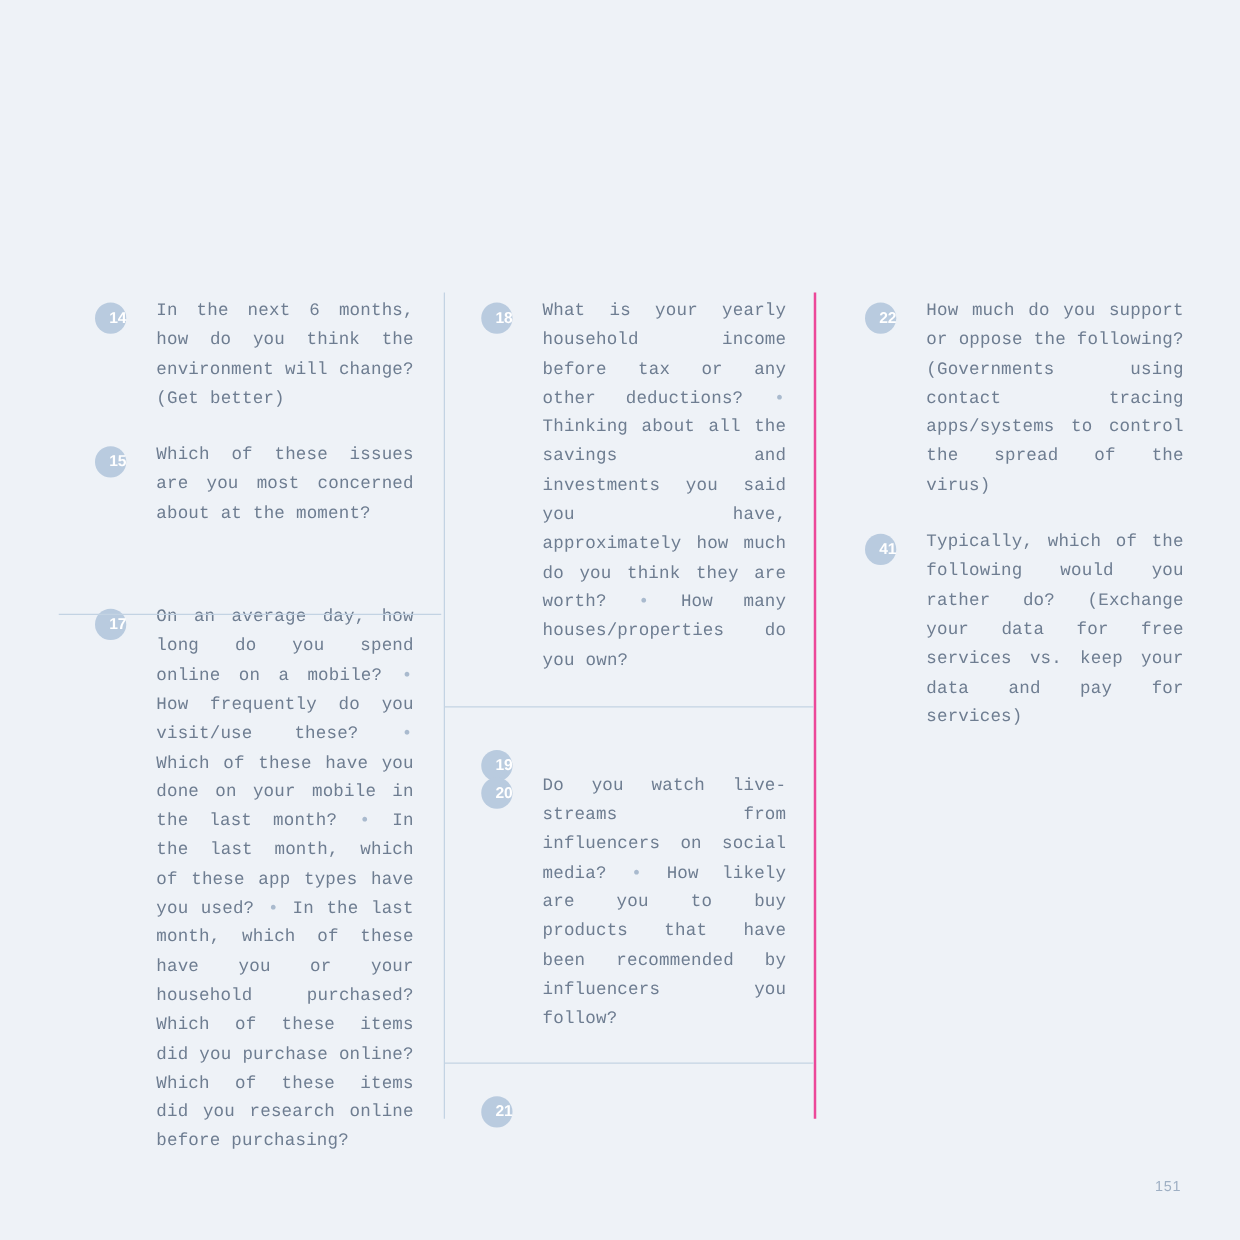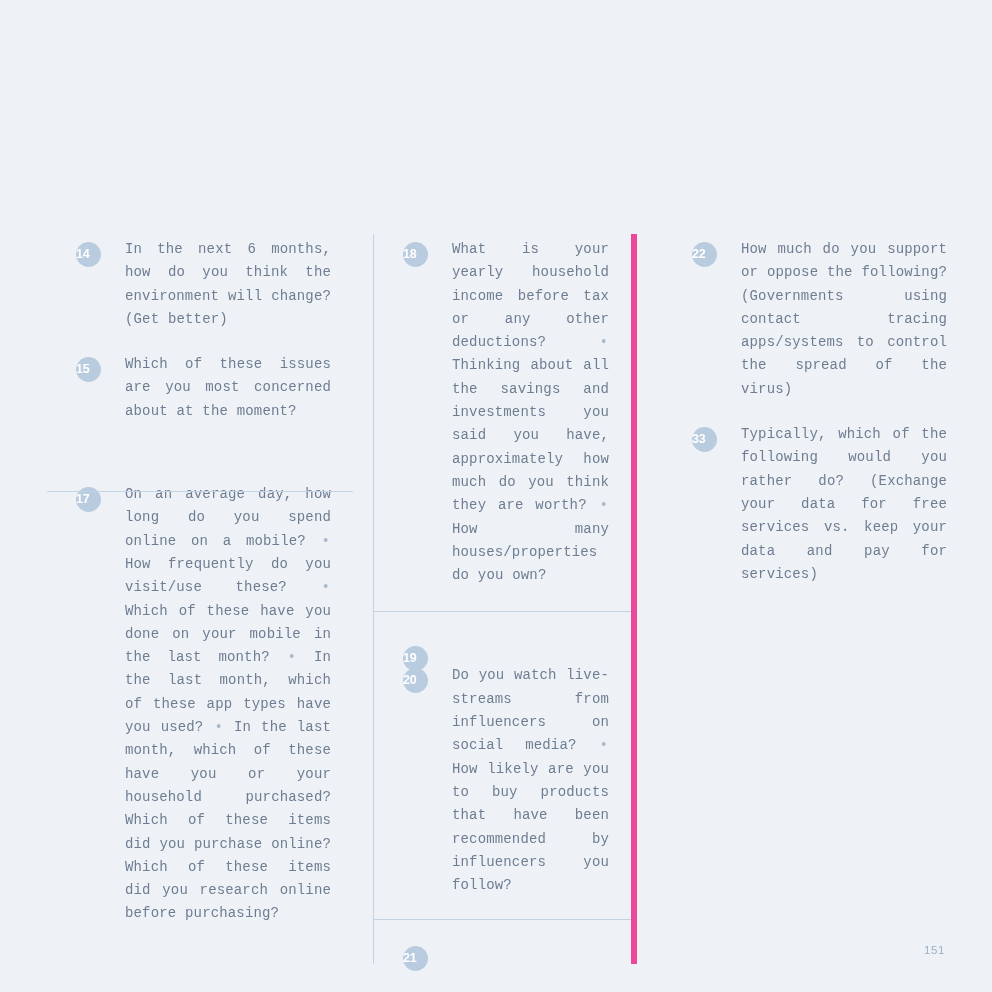--- a/index.html
+++ b/index.html
@@ -20,23 +20,23 @@
     inset: 0;
   }
 
   
   .col {
     position: absolute;
     box-sizing: border-box;
   }
 
   .col-left  { left: 47px;  top: 234px; width: 306px; }
-  .col-mid   { left: 373px; top: 234px; width: 264px;
+  .col-mid   { left: 355px; top: 234px; width: 298px;
                border-left: 1px solid #c3d3e3;
-               border-right: 6px solid #ec4899; }
+               border-right: 2px solid #ec4899; }
   .col-right { left: 663px; top: 234px; width: 306px; }
 
   
   .group {
     box-sizing: border-box;
     padding: 0;
   }
   .group.divider-top {
     border-top: 1px solid #c3d3e3;
   }
@@ -55,21 +55,21 @@
     left: 29px;
     top: 4px;
     width: 25px;
     height: 25px;
     border-radius: 50%;
     background: #b9cbdf;
     color: #ffffff;
     font-size: 12.5px;
     font-weight: bold;
     line-height: 25px;
-    text-align: left;
+    text-align: right;
     letter-spacing: -0.2px;
   }
 
   .q-text {
     margin: 0;
     font-size: 14px;
     line-height: 23.3px;
     color: #6e7d91;
     text-align: justify;
     text-justify: inter-word;
@@ -174,21 +174,21 @@
   </div>
 
   <div class="col col-right">
 
     <div class="group group-a">
       <div class="q-item">
         <span class="q-badge">22</span>
         <p class="q-text">How much do you support or oppose the following? (Governments using contact tracing apps/systems to control the spread of the virus)</p>
       </div>
       <div class="q-item">
-        <span class="q-badge">33</span>
+        <span class="q-badge">41</span>
         <p class="q-text">Typically, which of the following would you rather do? (Exchange your data for free services vs. keep your data and pay for services)</p>
       </div>
     </div>
 
   </div>
 
   <div class="page-number">151</div>
 
 </div>
 

